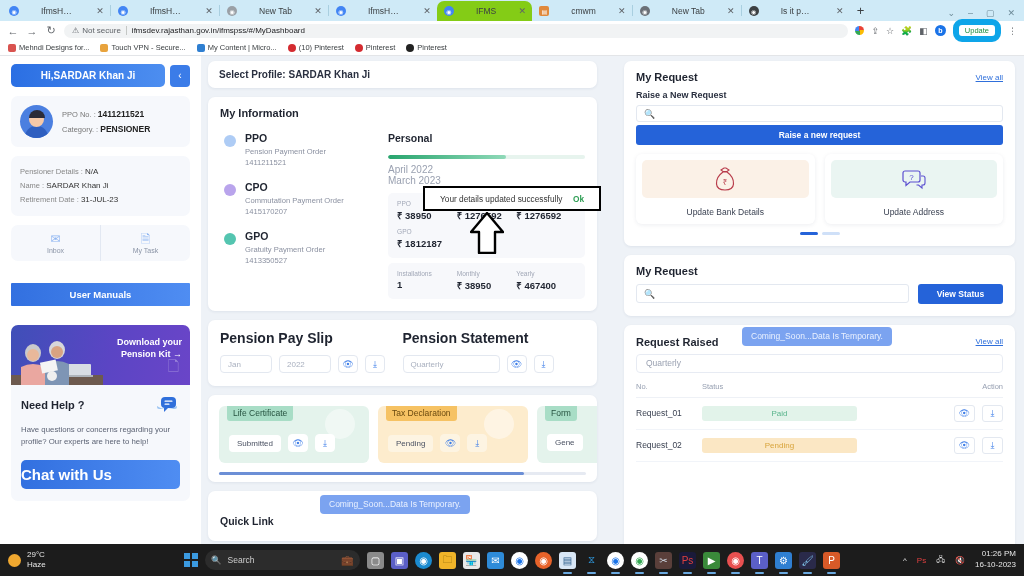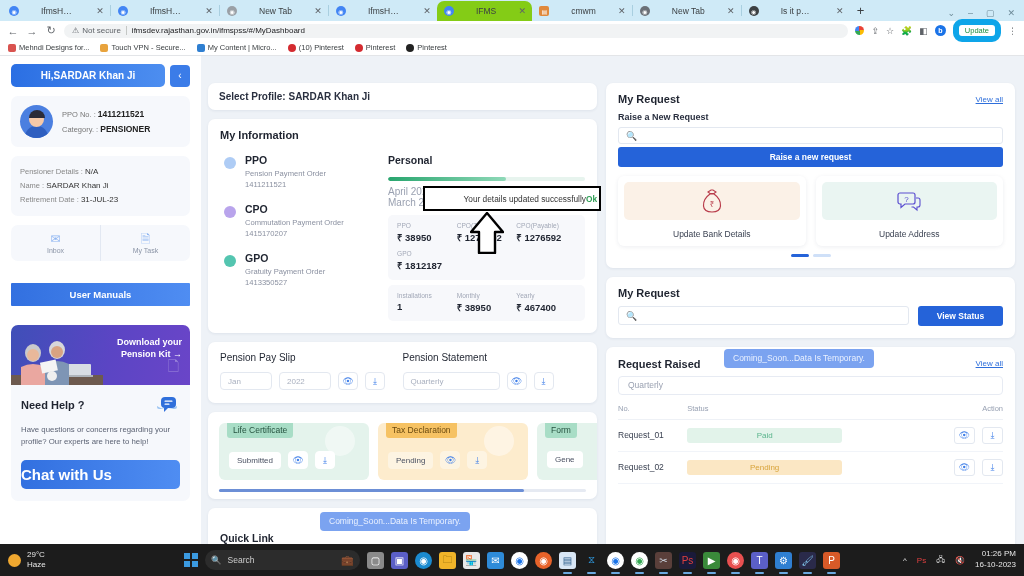--- a/index.html
+++ b/index.html
@@ -93,21 +93,21 @@
   .kit-banner .docic { position:absolute; right:11px; bottom:5px; color:rgba(255,255,255,.35); font-size:14px; }
   .help-card { background:#f6f8fc; padding:10px 10px 12px; }
   .help-top { display:flex; align-items:center; justify-content:space-between; }
   .help-title { font-size:11px; font-weight:bold; color:#1f2430; }
   .chat-bubble-ic { width:24px;height:20px;position:relative;}
   .help-txt { font-size:7.8px; color:#5c6374; line-height:1.6; margin-top:9px; }
   .chat-btn { margin-top:11px; background:linear-gradient(90deg,#3270e0,#4f8df2); color:#fff;
      font-weight:bold; font-size:15px; text-align:left; padding:6px 0; border-radius:5px; }
 
   
-  .main { flex:1; display:flex; gap:9px; padding:5px 9px 0 7px; position:relative;margin-top:22px; }
+  .main { flex:1; display:flex; gap:27px; padding:5px 9px 0 7px; position:relative; }
   .col-mid { width:389px; flex:0 0 389px; display:flex; flex-direction:column; gap:9px; }
   .col-right { flex:1; display:flex; flex-direction:column; gap:9px; }
 
   .wcard { background:#fff; border-radius:7px; box-shadow:0 1px 3px rgba(20,40,80,.07); }
   .selprof { padding:8px 11px; font-size:10px; font-weight:bold; color:#2a3040; }
 
   .sec-title { font-size:11px; font-weight:bold; color:#1f2430; }
   .myinfo { padding:10px 12px 12px; }
   .myinfo-body { display:flex; gap:6px; margin-top:13px; }
   .order-list { flex:0 0 162px; padding-left:4px; }
@@ -127,21 +127,21 @@
   .fig-grid { display:flex; }
   .fig-cell { flex:1; }
   .fig-lbl { font-size:6.6px; color:#a2a8b7; }
   .fig-val { font-size:9.5px; font-weight:bold; color:#1f2430; margin-top:2px; }
   .fig-row2 { margin-top:6px; }
   .fig-box2 { margin-top:5px; padding:7px 9px 7px; background:#f7f8fb; border-radius:5px;}
 
   .payslip { padding:10px 12px 13px; }
   .payslip-row { display:flex; }
   .payslip-col { flex:1; }
-  .pc-title { font-size:10px; font-weight:normal; color:#1f2430; }
+  .pc-title { font-size:14px; font-weight:bold; color:#1f2430; }
   .ctrl-row { display:flex; gap:7px; margin-top:9px; align-items:center; }
   .sel-box { border:1px solid #e3e8f0; border-radius:4px; height:18px; min-width:52px; padding:0 7px;
      display:flex; align-items:center; font-size:8px; color:#a9b0bf; }
   .sel-wide { min-width:97px; }
   .ic-btn { width:20px;height:18px;border:1px solid #e3e8f0;border-radius:4px;display:flex;
      align-items:center;justify-content:center;color:#3b7ce8;font-size:9px;}
 
   .certs-card { padding:11px 0 7px 11px; position:relative; overflow:hidden; }
   .certs-row { display:flex; gap:9px; }
   .cert { width:150px; flex:0 0 150px; border-radius:6px; padding:15px 10px 11px; position:relative; overflow:hidden;}
@@ -208,21 +208,21 @@
   .act-cell { text-align:right; white-space:nowrap; }
   .act-btn { display:inline-flex; width:21px;height:17px;border:1px solid #e3e8f0;border-radius:3px;
      align-items:center;justify-content:center;color:#3b7ce8;font-size:9px; margin-left:5px; vertical-align:middle;}
 
   
   .footer { position:absolute; left:0; bottom:0; width:1024px; height:12px; background:#3b7ce8;
      color:#fff; font-size:6.8px; display:flex; align-items:center; justify-content:center; }
 
   
   .toast-dialog { position:absolute; left:423px; top:130px; width:178px; height:25px; background:#fff;
-     border:2.5px solid #000; display:flex; align-items:center; padding:0 2px; z-index:40;text-align:right; }
+     border:2.5px solid #000; display:flex; align-items:center; padding:0 15px; z-index:40; }
   .toast-dialog .msg { font-size:8.3px; color:#333; flex:1; }
   .toast-dialog .ok { font-size:8.3px; color:#2f9e55; font-weight:bold; }
   .big-arrow { position:absolute; left:470px; top:156px; z-index:41; }
 
   
   .taskbar { position:absolute; left:0; bottom:0; width:1024px; height:32px; background:#1c1c1c;
      display:flex; align-items:center; padding:0 8px; }
   .weather { display:flex; align-items:center; gap:6px; color:#e8e8e8; font-size:8px; line-height:1.3;}
   .weather .sun { width:13px;height:13px;border-radius:50%;background:#f0a830; }
   .tb-center { position:absolute; left:50%; transform:translateX(-50%); display:flex; align-items:center; gap:7px;}

